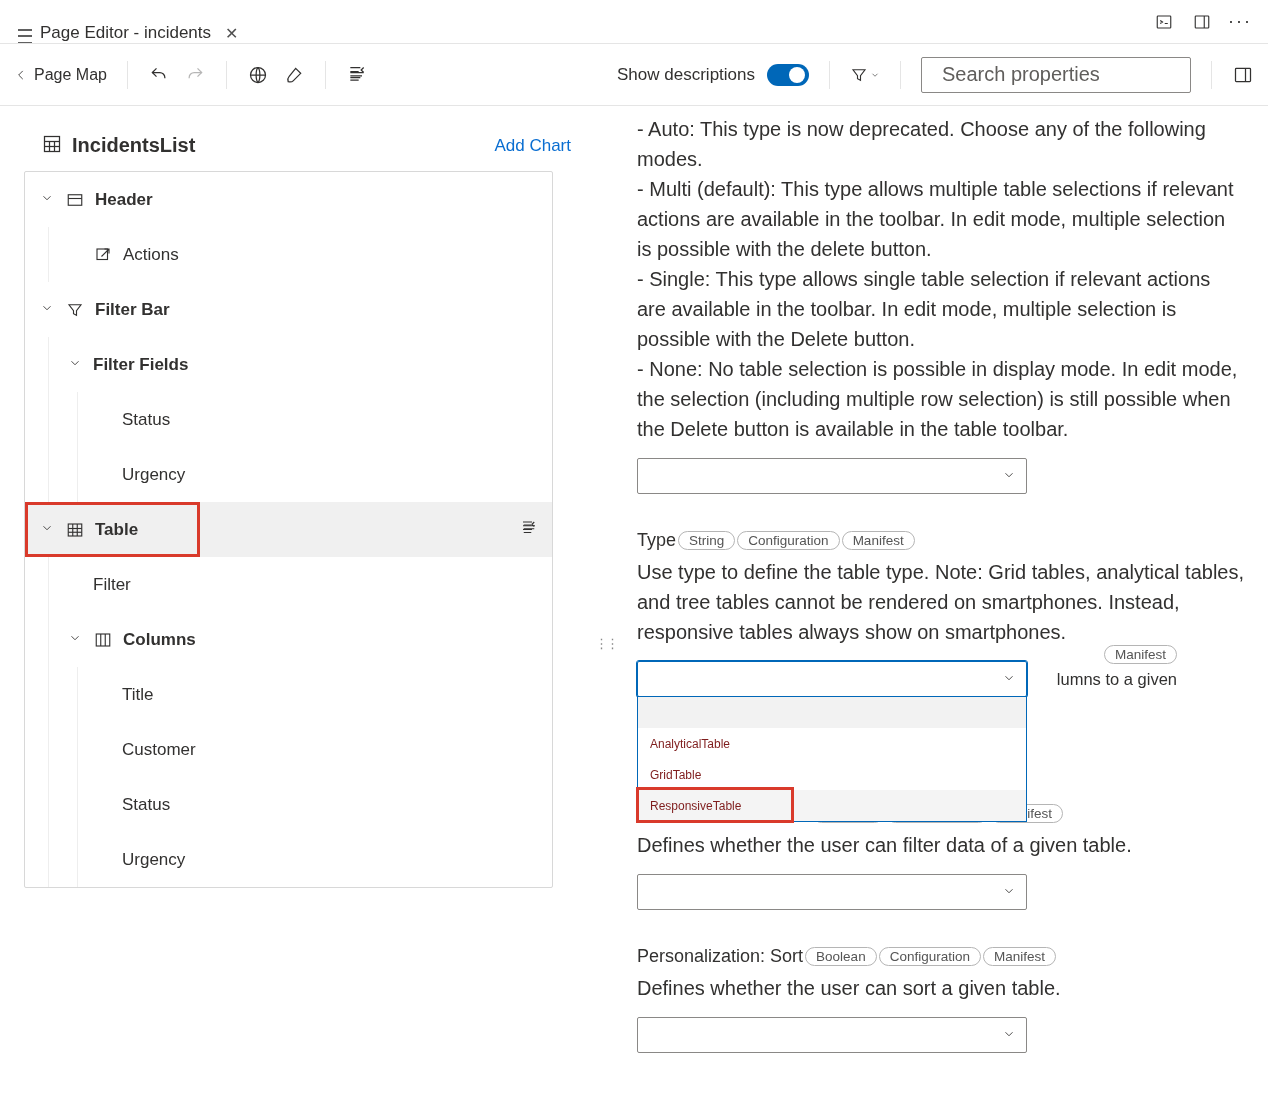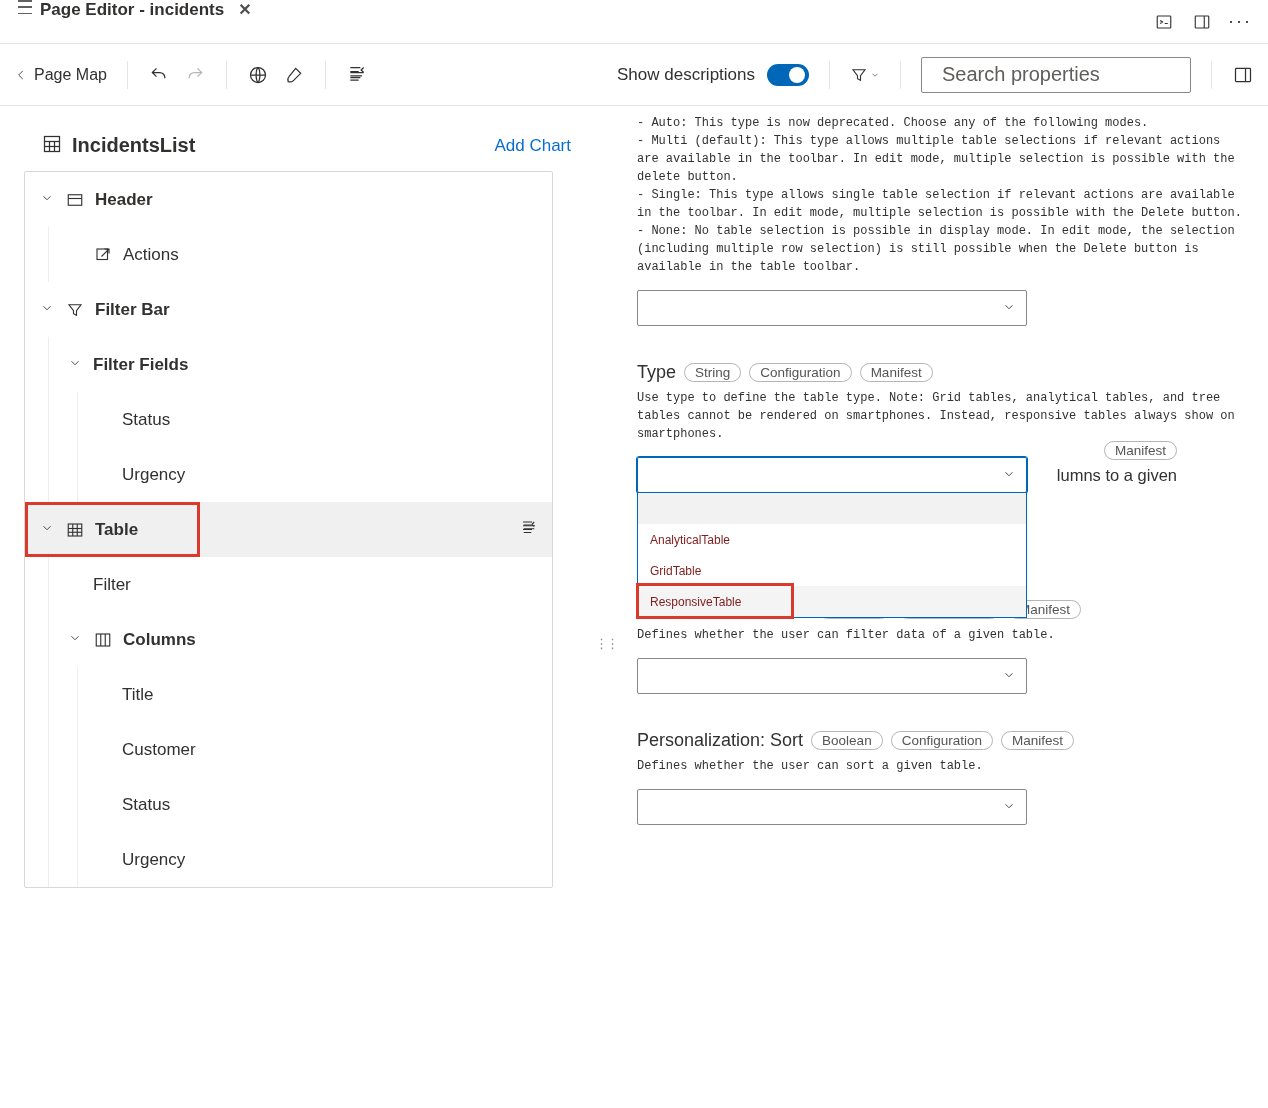--- a/index.html
+++ b/index.html
@@ -1,20 +1,20 @@
 <!DOCTYPE html>
 <html><head>
 <meta charset="utf-8">
 <style>
   * { box-sizing: border-box; margin: 0; padding: 0; }
   body { font-family: "Segoe UI", Arial, sans-serif; font-size: 14px; color: #323130; background: #fff; width: 1268px; height: 1108px; overflow: hidden; position: relative; }
 
   
   .titlebar { display: flex; align-items: center; height: 44px; border-bottom: 1px solid #e5e5e5; padding: 0 8px; }
-  .titlebar .tab { display: flex; align-items: flex-start; gap: 8px; padding: 0 10px; height: 100%; position: relative; font-weight: bold; }
+  .titlebar .tab { display: flex; align-items: flex-end; gap: 8px; padding: 0 10px; height: 100%; position: relative; }
   .titlebar .tab.active::before { content:""; position:absolute; top:-2px; left:0; right:265px; height:2px; background:#0078d4; }
   .titlebar .tab .hamb-icon { width:14px; height:14px; display:flex; flex-direction:column; justify-content:space-between; }
   .hamb-icon span { display:block; height:1.5px; background:#606060; }
   .titlebar .tab .title { font-size: 17px; color:#323130; }
   .tab-close { font-size:16px; color:#505050; padding:0 6px; cursor:pointer; }
   .titlebar .right { margin-left:auto; display:flex; gap:18px; padding-right:10px; color:#323130; }
   .icon-btn { width:20px; height:20px; display:flex; align-items:center; justify-content:center; color:#323130; }
 
   
   .toolbar { display:flex; align-items:center; height:62px; border-bottom:1px solid #e5e5e5; padding:0 14px; gap:14px; }
@@ -49,25 +49,25 @@
   .caret { width:16px; text-align:center; color:#323130; }
   .row .row-icon { width:20px; display:flex; justify-content:center; color:#323130; }
   .indent-line { border-left:1px solid #eee; margin-left:23px; padding-left:0; }
 
   .row-table { background:#f0f0f0; }
   .row-table .trail-icon { position:absolute; right:14px; }
   .highlight-box { position:absolute; border:3px solid #d93a2b; pointer-events:none; }
   .hb1 { left:0; top:0; width:175px; height:55px; }
 
   
-  .desc-text { font-size:12px; line-height:1.5; color:#323130; margin-bottom:14px;font-family:Liberation Mono, monospace; }
+  .desc-text { font-size:20px; line-height:1.5; color:#323130; margin-bottom:14px; }
   .prop-select { width:390px; height:36px; border:1px solid #8a8886; border-radius:2px; display:flex; align-items:center; justify-content:flex-end; padding:0 10px; margin-bottom:36px; background:#fff; }
   .prop-select .chev { color:#323130; }
 
-  .prop-title-row { display:flex; align-items:center; gap:8px; margin-bottom:6px; flex-wrap:wrap; }
+  .prop-title-row { display:flex; align-items:center; gap:2px; margin-bottom:6px; flex-wrap:wrap; }
   .prop-title { font-size:18px; color:#323130; }
   .pill { font-size:13.5px; color:#555; border:1px solid #b5b5b5; border-radius:11px; padding:1px 10px; background:#fff; }
 
   
   .dropdown-wrap { position:relative; width:390px; margin-bottom:54px; }
   .dropdown-input { width:100%; height:36px; border:1px solid #0067b8; outline:1px solid #0067b8; border-radius:2px; display:flex; align-items:center; justify-content:flex-end; padding:0 10px; background:#fff; }
   .dropdown-list { position:absolute; top:35px; left:0; width:390px; border:1px solid #0067b8; background:#fff; z-index:10; }
   .dropdown-list .item { height:31px; display:flex; align-items:center; padding:0 12px; font-size:12px; color:#7f1d1d; cursor:pointer; }
   .dropdown-list .item.blank { background:#f2f2f2; }
   .dropdown-list .item.highlighted { background:#f4f4f4; position:relative; }

